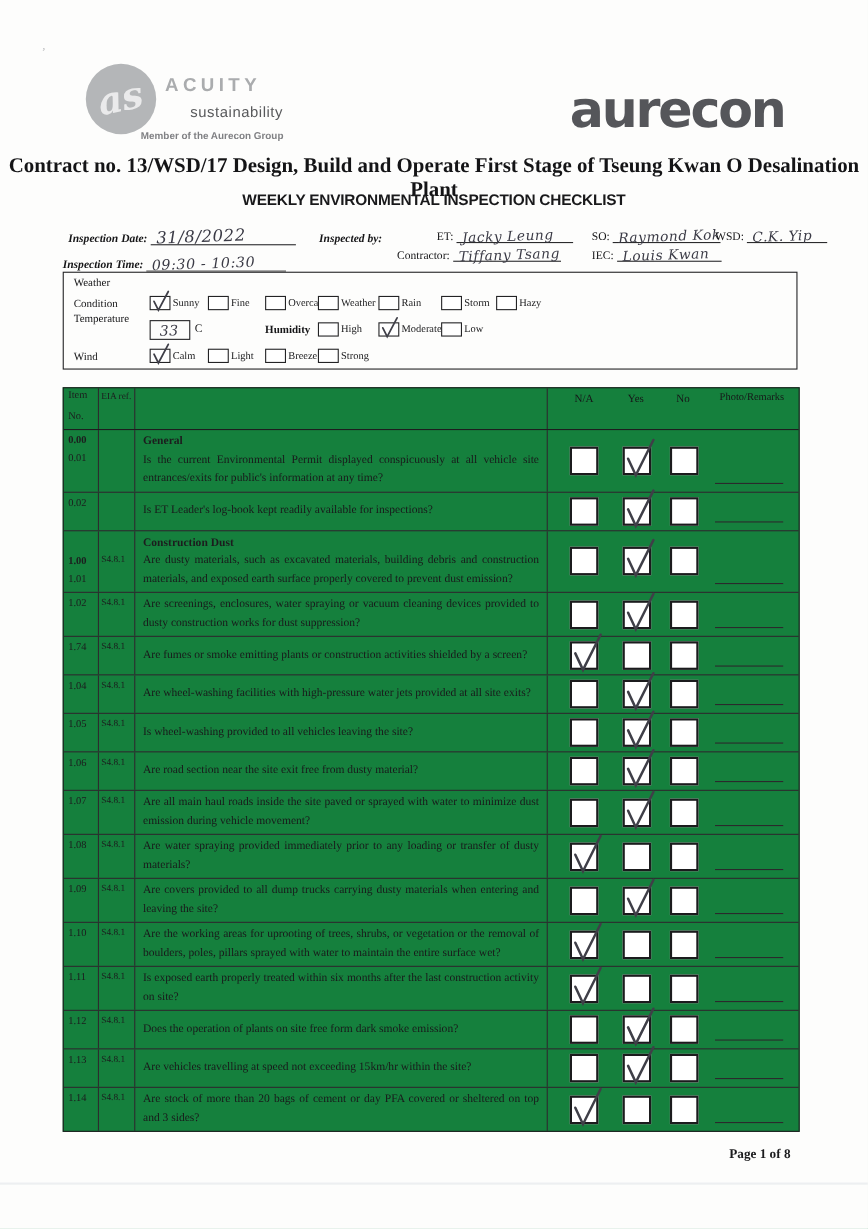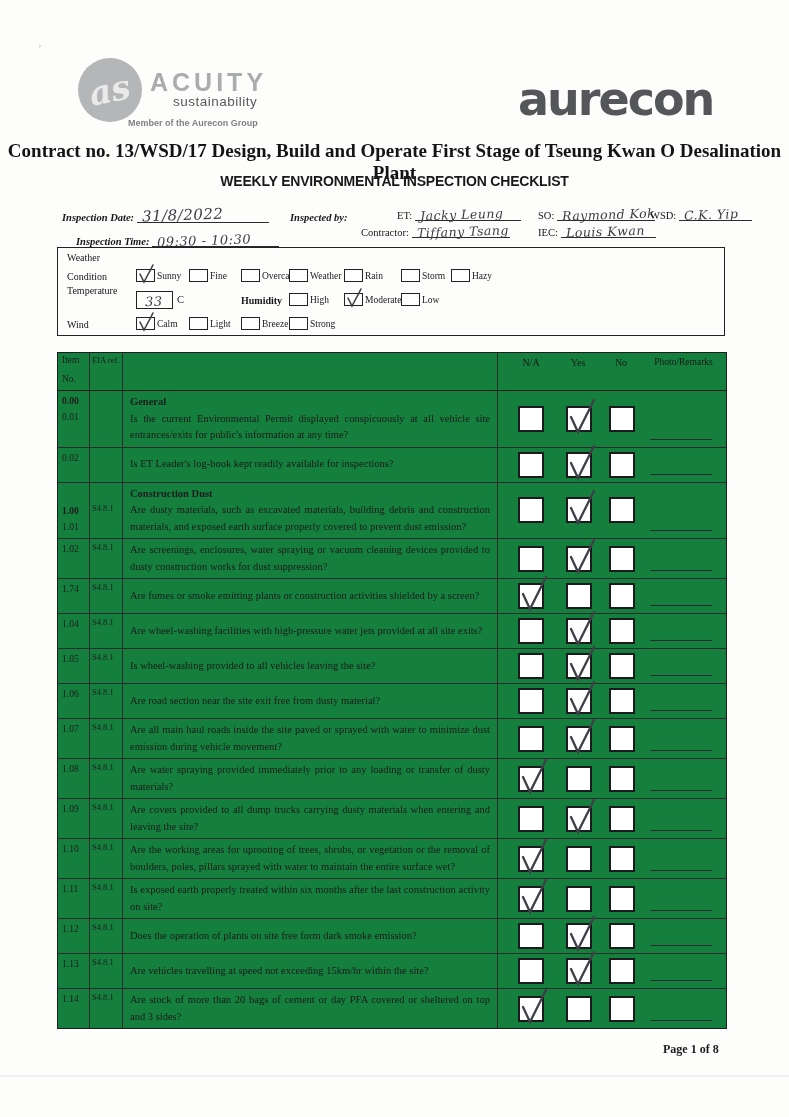--- a/index.html
+++ b/index.html
@@ -6,21 +6,21 @@
   body { background:#ffffff; font-family:"Liberation Serif", serif; color:#1c1c1e; }
   .page { position:relative; width:789px; height:1117px; background:#fdfdfc; overflow:hidden; }
 
   
   .acuity { position:absolute; left:78px; top:56px; }
   .acuity-circle { position:absolute; left:0; top:2px; width:64px; height:64px; border-radius:50%;
     background:#b4b6b8; color:#f4f4f4; display:flex; align-items:center; justify-content:center; }
   .acuity-circle span { font-family:"DejaVu Serif", serif; font-style:italic; font-weight:bold;
     font-size:34px; transform:rotate(-12deg); line-height:1; opacity:.85; }
   .acuity-name { position:absolute; left:72px; top:12px; font-family:"Liberation Sans", sans-serif;
-    font-size:25px; font-weight:bold; letter-spacing:4px; color:#aaacae; }
+    font-size:17px; font-weight:bold; letter-spacing:4px; color:#aaacae; }
   .acuity-tag { position:absolute; left:95px; top:38px; font-family:"Liberation Sans", sans-serif;
     font-size:13.5px; color:#58595b; letter-spacing:0.5px; }
   .acuity-member { position:absolute; left:50px; top:62px; font-family:"Liberation Sans", sans-serif;
     font-size:9px; font-weight:bold; color:#808184; white-space:nowrap; }
   .aurecon { position:absolute; left:518px; top:72px; font-family:"DejaVu Sans", sans-serif;
     font-size:46px; font-weight:bold; color:#55565a; letter-spacing:-2px; }
 
   
   .contract { position:absolute; left:0; top:140px; width:100%; text-align:center;
     font-size:19px; font-weight:bold; color:#141416; }
@@ -31,21 +31,21 @@
   
   .field { position:absolute; white-space:nowrap; font-size:10.5px; }
   .flabel { color:#161618; }
   .flabel.bold { font-weight:bold;font-style:italic; }
   .fline { display:inline-block; position:relative; height:15px; vertical-align:bottom;
     border-bottom:1.2px solid #2b2b2d; margin-left:3px; }
   .hand { position:absolute; left:5px; bottom:-2px; font-family:"DejaVu Serif", serif;
     font-style:italic; color:#3b3b46; transform:rotate(-2deg); letter-spacing:0.5px;
     white-space:nowrap; }
   .f-date { left:62px; top:208px; }  .f-date .hand { font-size:15px; }
-  .f-time { left:76px; top:232px; }  .f-time .hand { font-size:13px; }
+  .f-time { left:57px; top:232px; }  .f-time .hand { font-size:13px; }
   .f-inspby { left:290px; top:212px; }
   .f-et { left:397px; top:206px; }
   .f-contractor { left:361px; top:223px; }
   .f-so { left:538px; top:206px; }
   .f-iec { left:538px; top:223px; }
   .f-wsd { left:650px; top:206px; }
   .name-hand { font-size:12.5px; }
 
   
   .weather { position:absolute; left:57px; top:247px; width:668px; height:89px;

